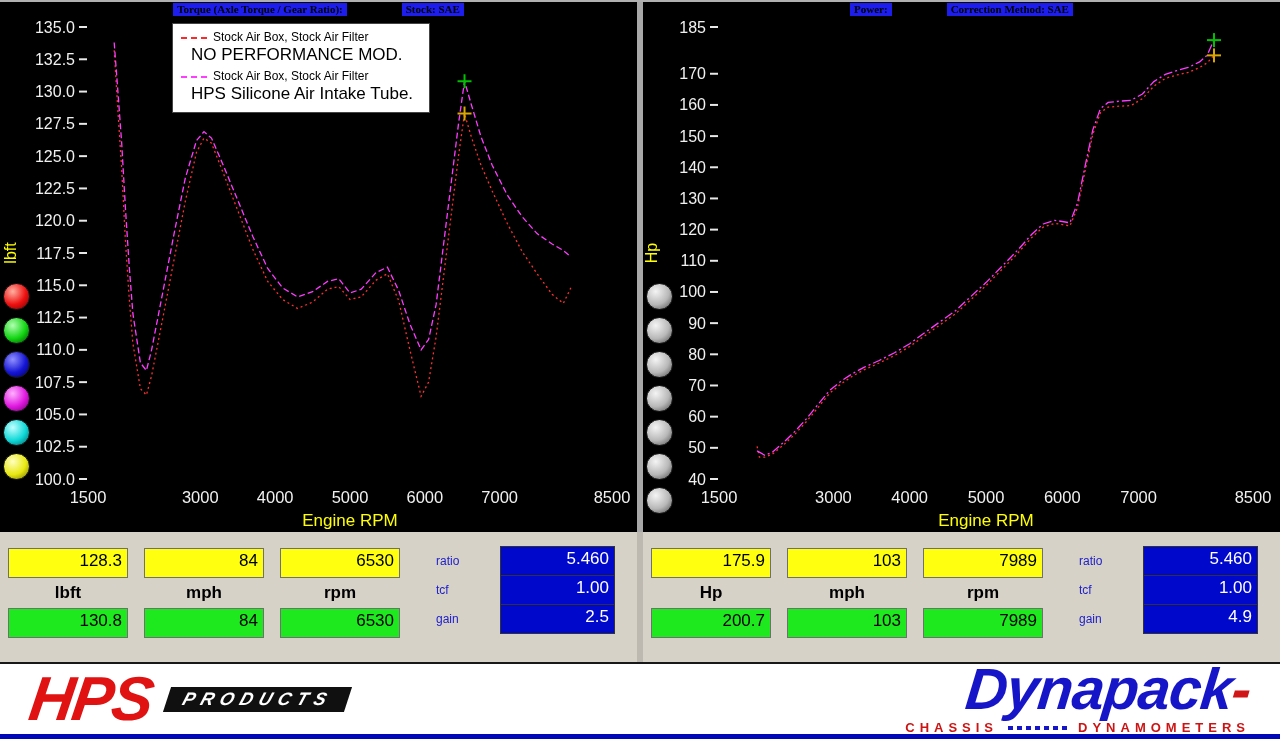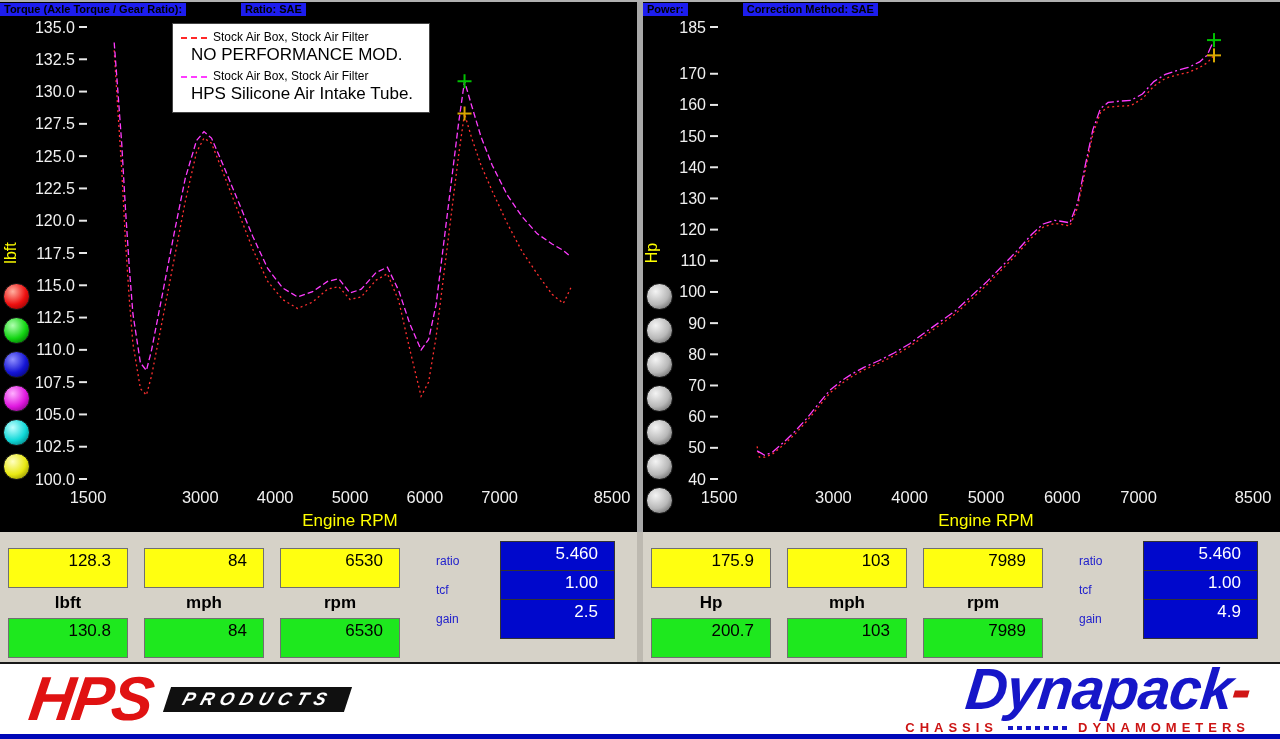--- a/index.html
+++ b/index.html
@@ -2,21 +2,21 @@
 <html><head>
 <meta charset="utf-8">
 <style>
   html,body{margin:0;padding:0;background:#000;}
   body{width:1280px;height:739px;overflow:hidden;font-family:"Liberation Sans",sans-serif;}
 
   
   .charts{display:flex;height:532px;border-top:2px solid #b0b0b0;box-sizing:border-box;background:#000;}
   .panel{position:relative;width:637px;height:100%;background:#000;overflow:hidden;}
   .divider{width:6px;background:#a8a8a8;}
-  .hdr{position:absolute;top:0;left:0;right:0;height:15px;display:flex;gap:55px;align-items:center;z-index:6;}
+  .hdr{position:absolute;top:0;left:0;right:0;height:15px;display:flex;justify-content:center;gap:55px;align-items:center;z-index:6;font-family:Liberation Serif, serif;}
   .hdr span{background:#1d1dee;color:#000;font-size:11px;font-weight:bold;line-height:13px;padding:0 4px;white-space:nowrap;}
   svg.chart{position:absolute;top:15px;left:0;}
   svg text{font-family:"Liberation Sans",sans-serif;}
 
   
   .legend{position:absolute;left:172px;top:21px;width:258px;background:#fff;border:1px solid #444;padding:6px 4px 4px 8px;z-index:5;box-sizing:border-box;color:#000;}
   .lrow1{display:flex;align-items:center;gap:6px;font-size:12px;line-height:15px;}
   .samp{display:inline-block;width:26px;height:0;border-top:2px dashed #f00;}
   .lrow2{font-size:17px;font-weight:normal;line-height:15px;margin:2px 0 7px 10px;}
 
@@ -30,21 +30,21 @@
   .cc-cyan{background:radial-gradient(circle at 35% 30%, #c0ffff, #10d8d8 55%, #006a6a 95%);}
   .cc-yellow{background:radial-gradient(circle at 35% 30%, #ffffc0, #e8e812 55%, #7a7a00 95%);}
   .cc-gray{background:radial-gradient(circle at 35% 30%, #f4f4f4, #b8b8b8 55%, #565656 95%);}
 
   
   .readouts{display:flex;height:130px;background:#d6d2c8;}
   .ro-half{position:relative;width:637px;height:100%;}
   .ro-div{width:6px;background:#bdb9b0;}
   .ro-grid{position:absolute;left:8px;top:16px;display:flex;}
   .ro-col{width:120px;margin-right:16px;display:flex;flex-direction:column;}
-  .val{height:40px;line-height:24px;text-align:right;padding:0 16px;font-size:17px;border:1px solid #707070;box-sizing:border-box;color:#000;background:#fff;}
+  .val{height:30px;line-height:24px;text-align:right;padding:0 5px;font-size:17px;border:1px solid #707070;box-sizing:border-box;color:#000;background:#fff;}
   .yellowbox{background:#ffff10;}
   .greenbox{background:#1ee81e;}
   .bluebox{background:#0008cc;color:#fff;border-color:#333;}
   .unit{height:24px;line-height:24px;text-align:center;font-size:17px;font-weight:bold;margin:3px 0;color:#000;}
   .side{display:flex;flex-direction:column;margin-left:20px;}
   .side-row{display:flex;align-items:center;height:26px;margin-bottom:3px;}
   .side-label{width:58px;color:#2020cc;font-size:12px;}
   .side-row .bluebox{width:115px;margin-left:6px;}
 
   
@@ -63,21 +63,21 @@
   .bottom-bar{height:5px;background:#0008b8;}
 </style>
 </head>
 <body>
 
 <div class="charts">
 
   <div class="panel">
     <div class="hdr">
       <span>Torque (Axle Torque / Gear Ratio):</span>
-      <span>Ratio: SAE</span>
+      <span>Stock: SAE</span>
     </div>
     <svg class="chart" id="torque-svg" width="637" height="517">
         <line x1="79" y1="10" x2="87" y2="10" stroke="#e8e8e8" stroke-width="2"></line>
         <text x="75" y="15.5" fill="#f0f0f0" text-anchor="end" font-size="16">135.0</text>
         <line x1="79" y1="42.285714285714285" x2="87" y2="42.285714285714285" stroke="#e8e8e8" stroke-width="2"></line>
         <text x="75" y="47.785714285714285" fill="#f0f0f0" text-anchor="end" font-size="16">132.5</text>
         <line x1="79" y1="74.57142857142857" x2="87" y2="74.57142857142857" stroke="#e8e8e8" stroke-width="2"></line>
         <text x="75" y="80.07142857142857" fill="#f0f0f0" text-anchor="end" font-size="16">130.0</text>
         <line x1="79" y1="106.85714285714286" x2="87" y2="106.85714285714286" stroke="#e8e8e8" stroke-width="2"></line>
         <text x="75" y="112.35714285714286" fill="#f0f0f0" text-anchor="end" font-size="16">127.5</text>

